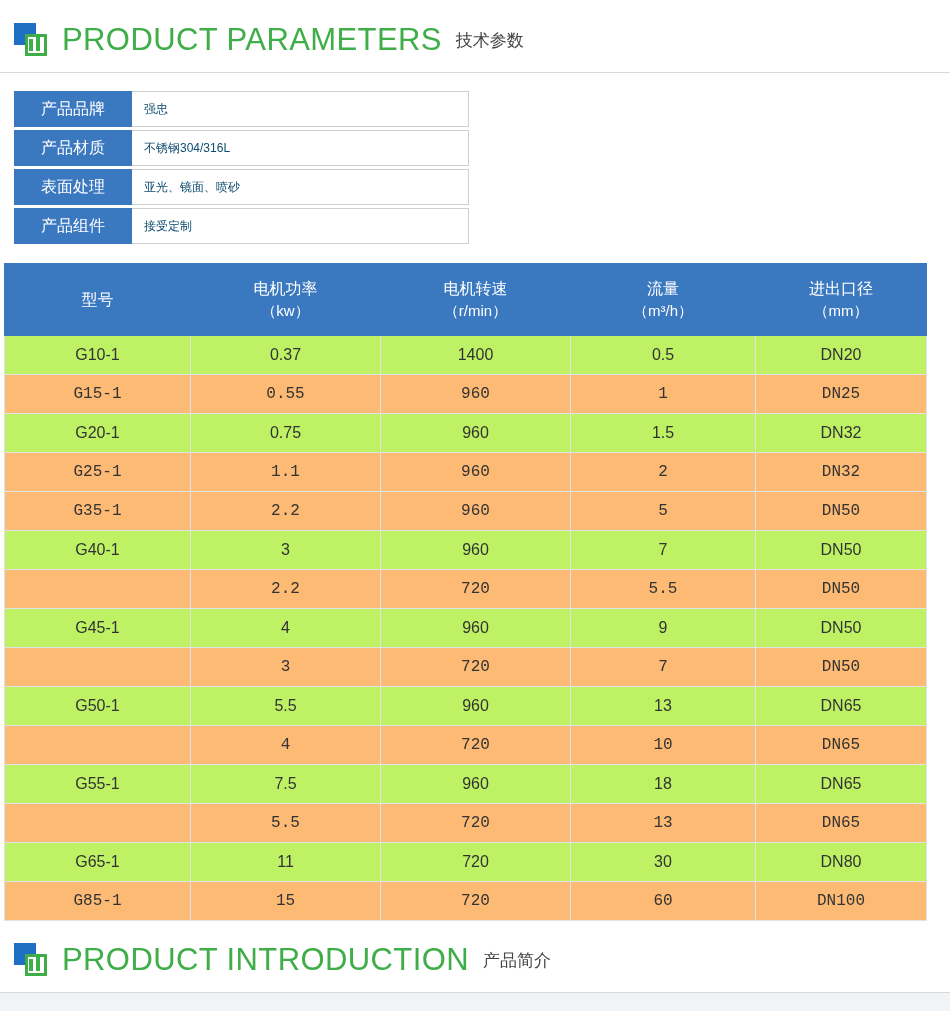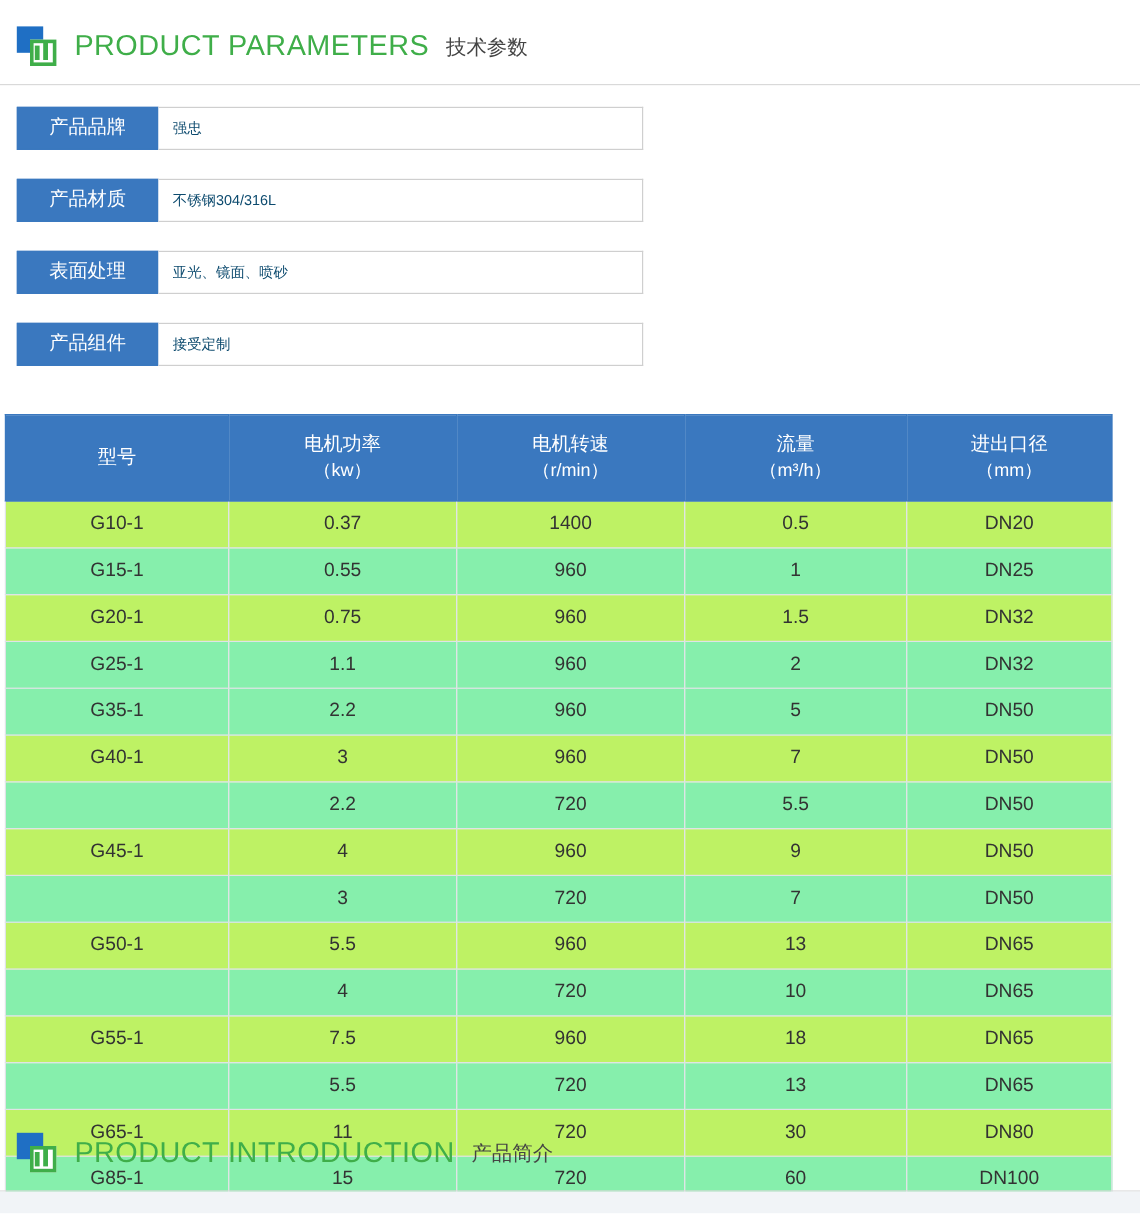--- a/index.html
+++ b/index.html
@@ -49,21 +49,21 @@
     background: #3fae49;
   }
   .logo-mark .tick2 {
     position: absolute;
     left: 22px; top: 13px;
     width: 4px; height: 15px;
     background: #3fae49;
   }
   .sec-title-en {
     color: #3fae49;
-    font-size: 24px;
+    font-size: 31px;
     letter-spacing: 0.4px;
     font-weight: normal;
   }
   .sec-title-cn {
     color: #444;
     font-size: 17px;
     margin-left: 14px;
     font-weight: normal;
   }
   .sec-rule {
@@ -74,22 +74,22 @@
 
   
   .spec-grid {
     display: flex;
     flex-wrap: wrap;
     padding: 18px 14px 0 14px;
     gap: 0 22px;
   }
   .spec-row {
     display: flex;
-    width: 522px;
-    margin-bottom: 24px;
+    width: 455px;
+    margin-bottom: 3px;
   }
   .spec-label {
     width: 118px;
     flex: 0 0 118px;
     background: #3a78bf;
     color: #ffffff;
     font-size: 16px;
     line-height: 34px;
     height: 36px;
     text-align: center;
@@ -133,21 +133,21 @@
   }
   table.params td {
     border: 1px solid #dfe3e6;
     text-align: center;
     font-size: 16px;
     color: #333;
     height: 39px;
     padding: 0 4px;
   }
   table.params tr.odd td { background: #bef264; text-align: center; }
-  table.params tr.even td { background: #86efac; }
+  table.params tr.even td { background: #fdba74; font-family: Liberation Mono, monospace; }
 
   
   col.c0 { width: 186px; }
   col.c1 { width: 190px; }
   col.c2 { width: 190px; }
   col.c3 { width: 185px; }
   col.c4 { width: 171px; }
 
   
   .bottom-section {

